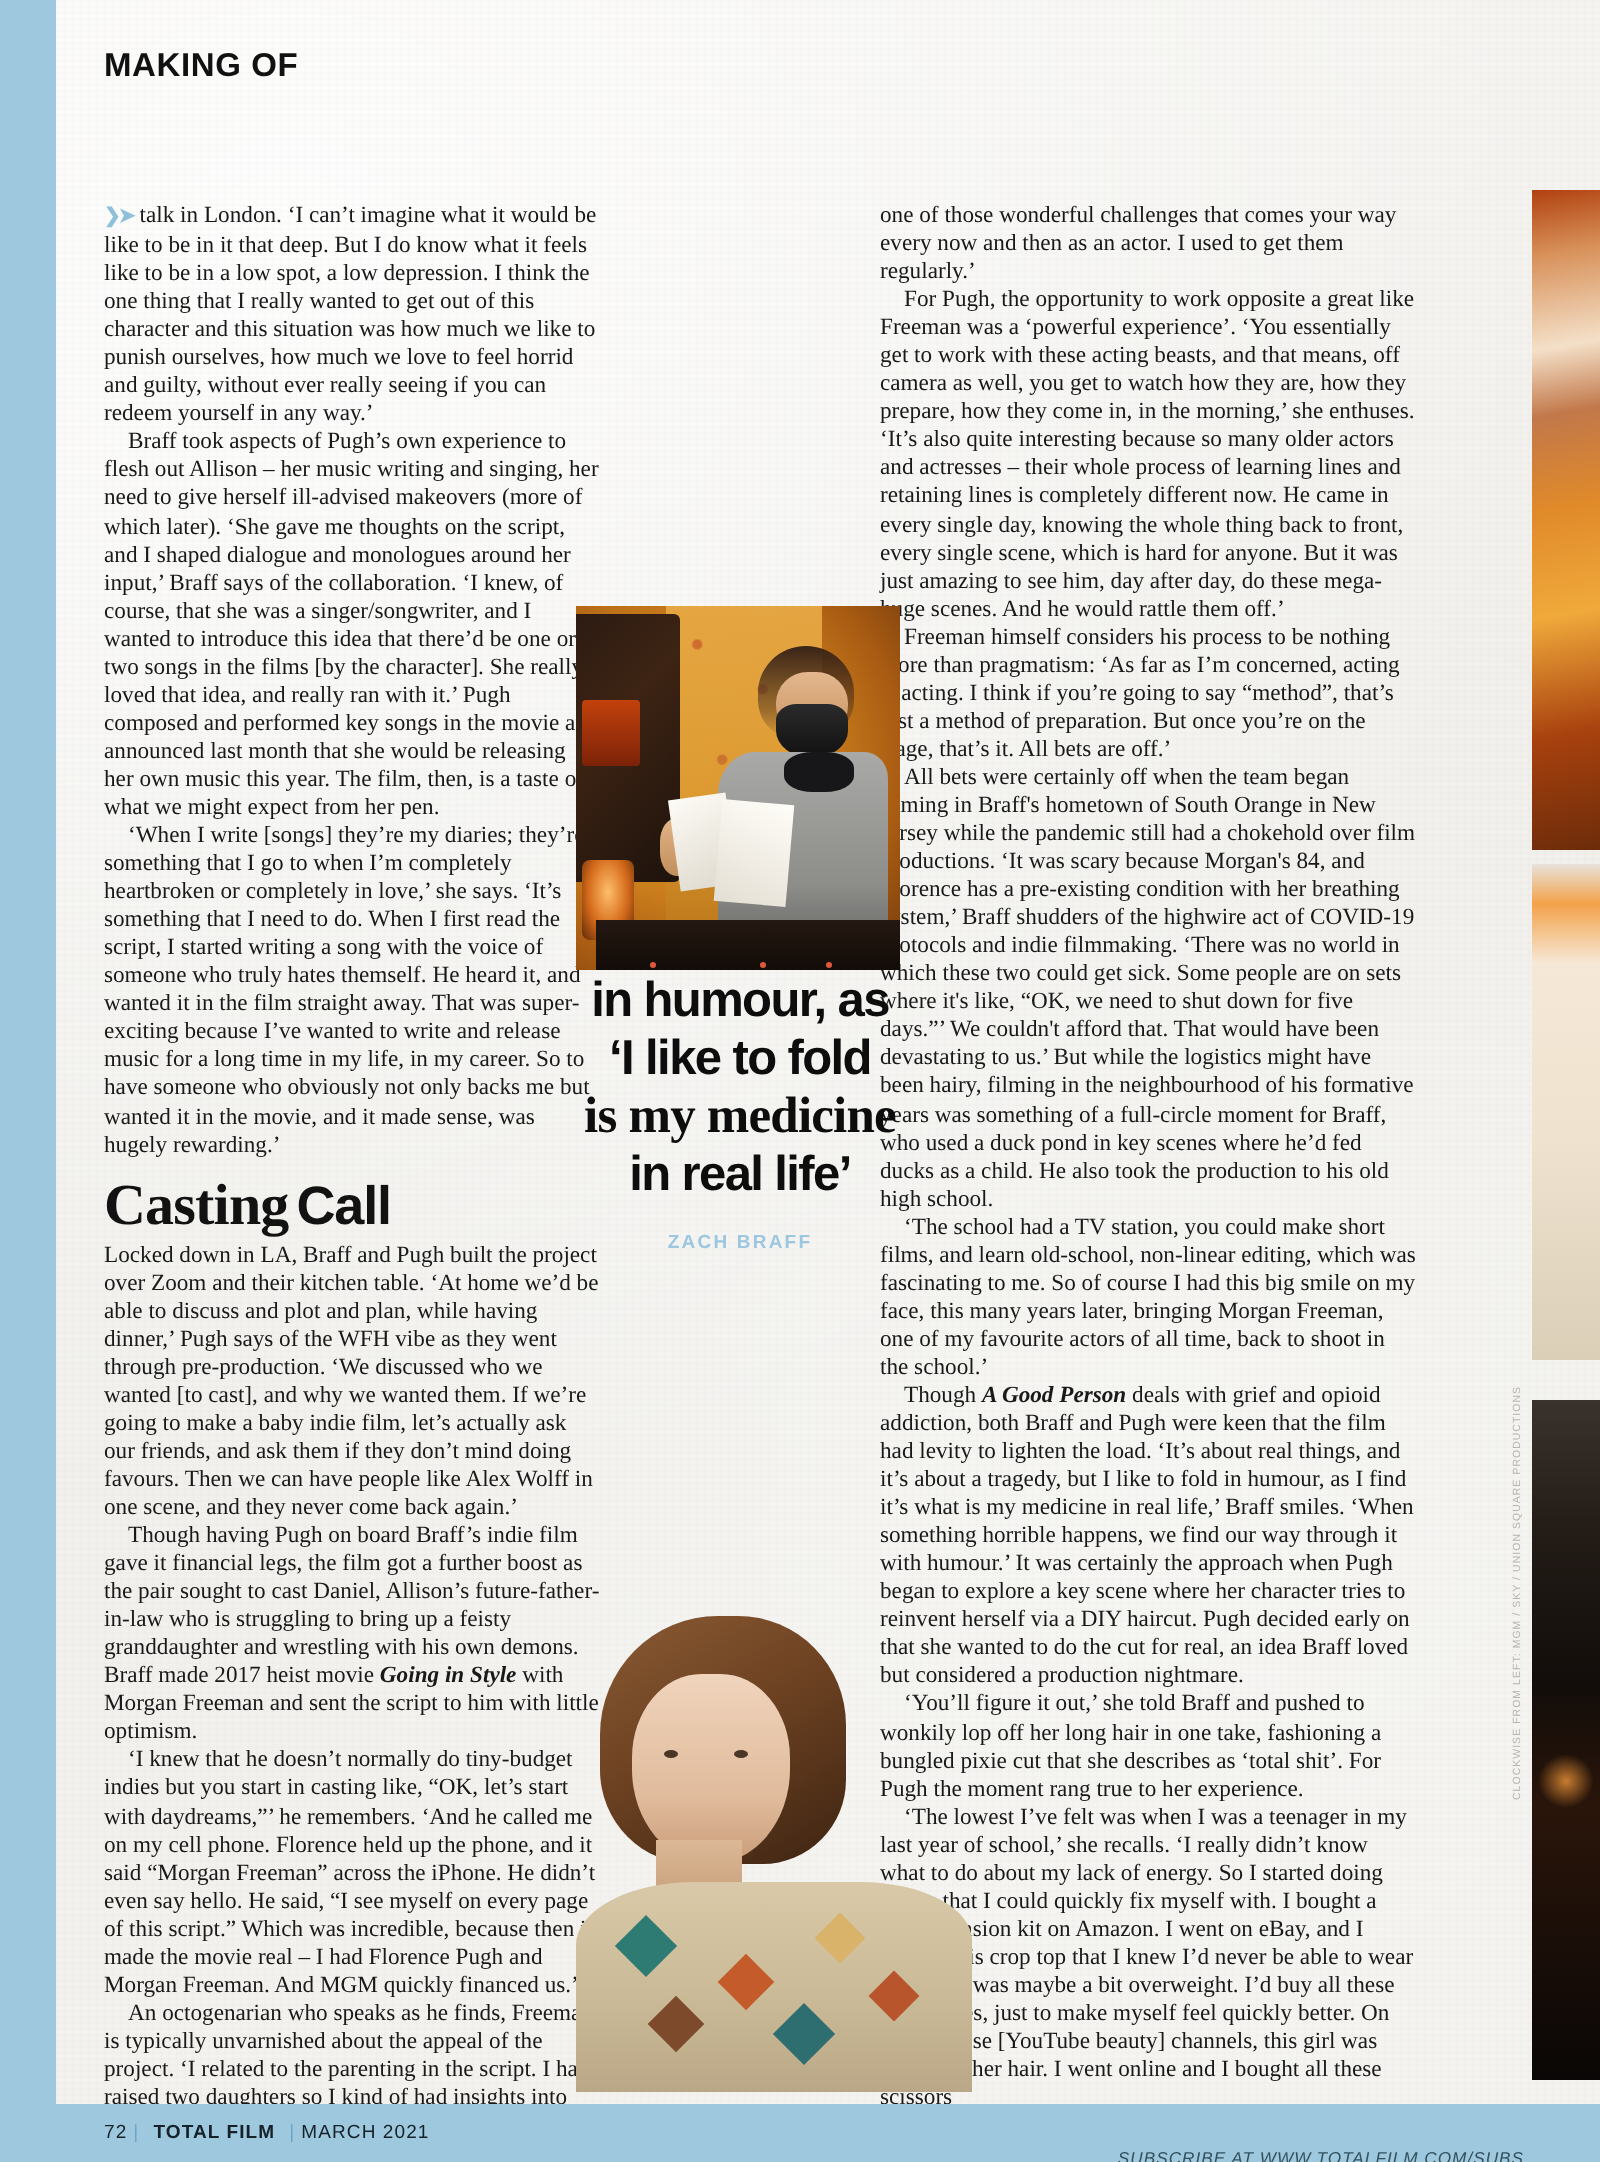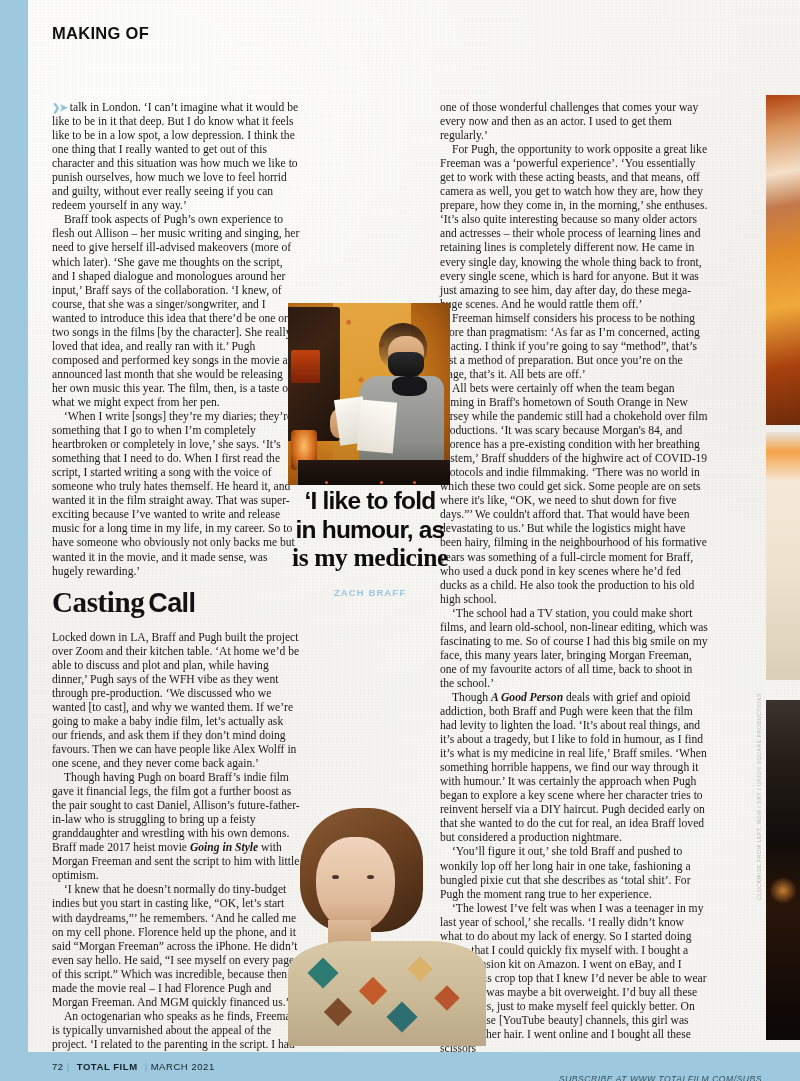--- a/index.html
+++ b/index.html
@@ -73,21 +73,21 @@
     color: #8fc0da;
     font-family: "Liberation Sans", sans-serif;
     font-weight: bold;
     font-size: 10px;
     letter-spacing: -1px;
     margin-right: 3px;
   }
 
   
   .sec-head {
-    margin: 9px 0 14px 0;
+    margin: 9px 0 3px 0;
     line-height: 1;
     white-space: nowrap;
   }
   .sec-head .serif {
     font-family: "Liberation Serif", serif;
     font-weight: bold;
     font-size: 29px;
     color: #121212;
     letter-spacing: -0.4px;
   }
@@ -384,23 +384,24 @@
     <div class="pc-paper1"></div>
     <div class="pc-paper2"></div>
     <div class="pc-console">
       <div class="pc-console-dot" style="left:18%"></div>
       <div class="pc-console-dot" style="left:54%"></div>
       <div class="pc-console-dot" style="left:76%"></div>
     </div>
   </div>
 
   <div class="pullquote">
+    <div><span class="pq-sans">in humour, as</span></div>
     <div><span class="pq-sans">‘I like to fold</span></div>
-    <div><span class="pq-sans">in humour, as</span></div>
     <div><span class="pq-serif">is my medicine</span></div>
+    <div><span class="pq-sans">in real life’</span></div>
     <div class="pq-attrib">ZACH BRAFF</div>
   </div>
 
   <div class="photo-pugh">
     <div class="pugh-hair"></div>
     <div class="pugh-face"></div>
     <div class="pugh-eye" style="left:22%; top:28%;"></div>
     <div class="pugh-eye" style="left:40%; top:28%;"></div>
     <div class="pugh-neck"></div>
     <div class="pugh-jumper">

